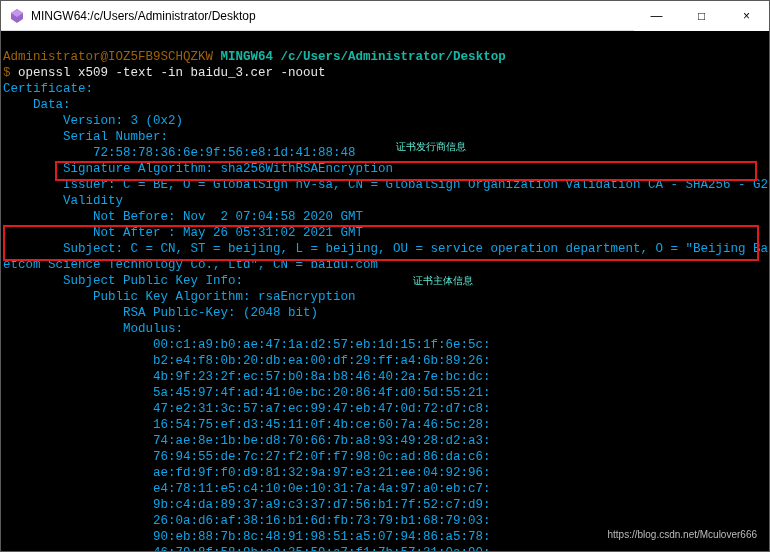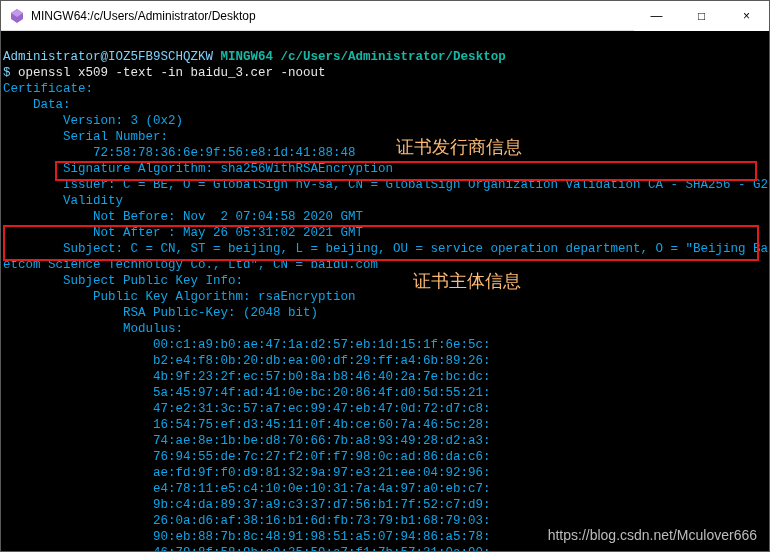--- a/index.html
+++ b/index.html
@@ -41,42 +41,42 @@
     background: #000;
     color: #c0c0c0;
     font-family: Consolas, "Courier New", monospace;
     font-size: 12.5px;
     line-height: 16px;
     white-space: pre;
     overflow: hidden;
     padding: 2px 4px 2px 2px;
     position: relative;
   }
-  .green { color: #7dd3fc; text-align: right; }
+  .green { color: #a16207; text-align: right; }
   .yellow { color: #14b8a6; font-weight: bold; }
   .white { color: #e8e8e8; }
   .gray  { color: #0ea5e9; }
   .red-box {
     position: absolute;
     border: 2px solid #e11b1b;
     pointer-events: none;
   }
   .red-label {
     position: absolute;
-    color: #fdba74;
+    color: #5eead4;
     font-family: "Microsoft YaHei","PingFang SC",sans-serif;
-    font-size: 18px;
+    font-size: 10px;
     font-weight: 500;
     pointer-events: none;
   }
   .watermark {
     position: absolute;
     right: 12px; bottom: 8px;
     color: #bcbcbc;
-    font-size: 14px;
+    font-size: 10px;
     font-family: "Segoe UI", Tahoma, sans-serif;
   }
 </style>
 </head>
 <body>
 
 <div class="window">
 
   <div class="titlebar">
     <span class="icon">

